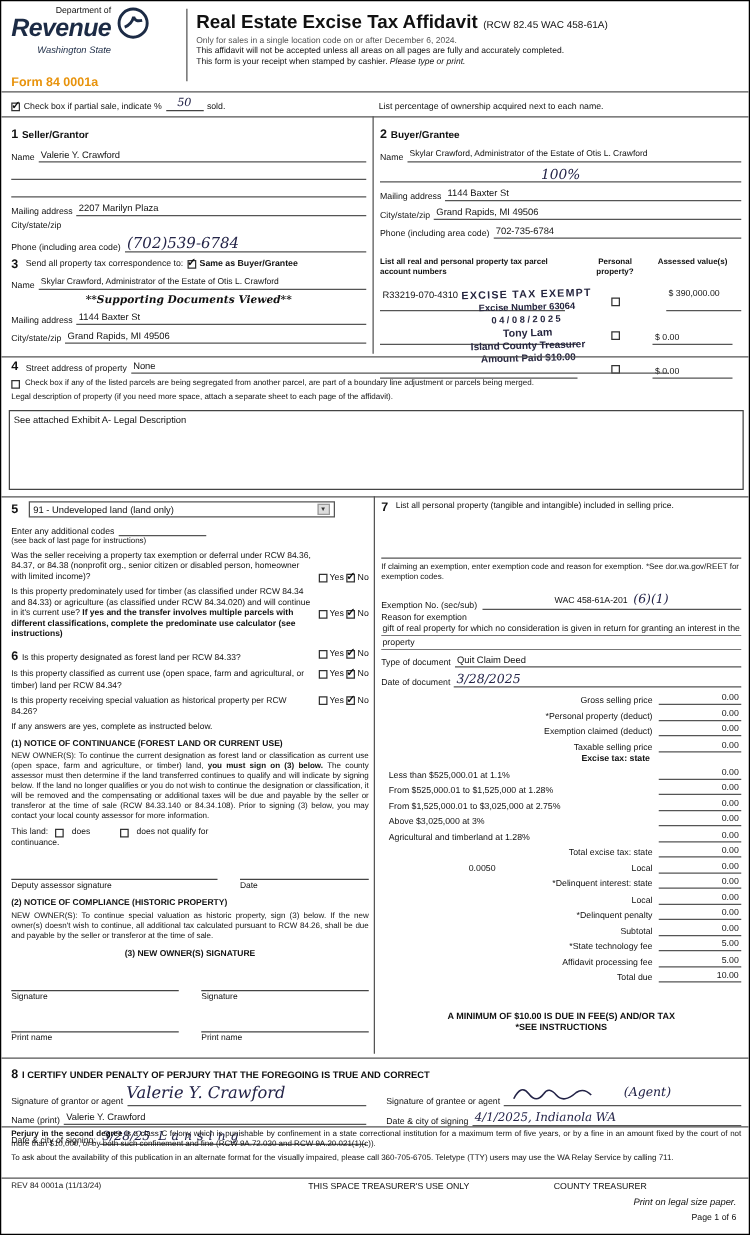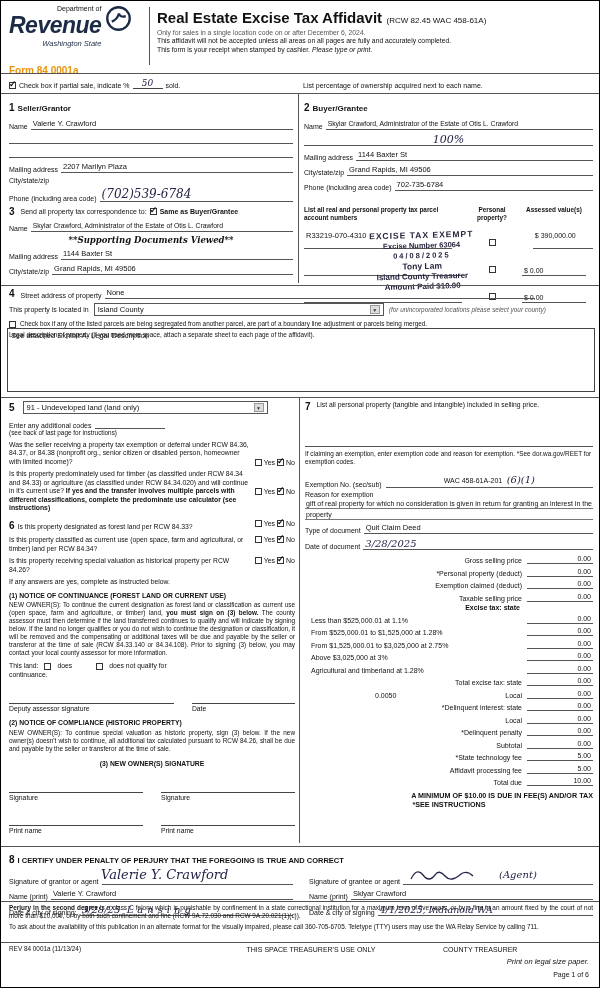--- a/index.html
+++ b/index.html
@@ -41,21 +41,21 @@
 </style>
 </head>
 <body>
 
 <div id="page">
 
   <div class="abs" style="left:8px;top:4px;width:138px;">
     <div style="display:flex;gap:4px;align-items:flex-start;">
       <div style="text-align:right;">
         <div style="font-size:7px;padding-left:14px;">Department of</div>
-        <div style="font-size:23px;font-weight:bold;font-style:italic;color:#1c2b45;letter-spacing:-0.5px;">Revenue</div>
+        <div style="font-size:20px;font-weight:bold;font-style:italic;color:#1c2b45;letter-spacing:-0.5px;">Revenue</div>
         <div class="i" style="font-size:7.5px;color:#1c2b45;">Washington State</div>
       </div>
       <span>
         <svg width="27" height="27" viewBox="0 0 30 30">
           <circle cx="15" cy="15" r="12.5" fill="none" stroke="#1c2b45" stroke-width="2.6"></circle>
           <path d="M7.5 18.5 Q13.5 16.5 15.5 9.5 Q16.5 14 23 12.5" fill="none" stroke="#1c2b45" stroke-width="2.6"></path>
         </svg>
       </span>
     </div>
     <div class="orange b" style="font-size:10px;margin-top:17px;">Form 84 0001a</div>
@@ -189,28 +189,20 @@
   </div>
 
   <div class="hline" style="left:0;right:0;top:284px;"></div>
 
   <div class="abs" style="left:8px;top:287px;width:584px;">
     <div class="row" style="margin-top:0;">
       <span class="secnum">4</span>
       <span class="lbl">Street address of property</span>
       <span class="fill" style="max-width:430px;">None</span>
     </div>
-    <div style="display:flex;align-items:center;gap:5px;margin-top:4px;">
-      <span class="lbl">This property is located in</span>
-      <span class="dd" style="width:290px;">
-          <span>Island County</span>
-          <span class="arrow">▼</span>
-        </span>
-      <span class="tiny i graynote">(for unincorporated locations please select your county)</span>
-    </div>
     <div style="display:flex;align-items:center;gap:4px;margin-top:4px;">
       <span class="cb"></span>
       <span class="tiny">Check box if any of the listed parcels are being segregated from another parcel, are part of a boundary line adjustment or parcels being merged.</span>
     </div>
     <div class="tiny" style="margin-top:3px;">Legal description of property (if you need more space, attach a separate sheet to each page of the affidavit).</div>
   </div>
 
   <div class="abs" style="left:6px;top:327px;width:588px;height:64px;border:1px solid #444;padding:2px 3px;">
     <div style="font-size:7.5px;">See attached Exhibit A- Legal Description</div>
   </div>
@@ -447,21 +439,21 @@
           <span class="fpre"></span>
           <span class="flabel">Affidavit processing fee</span>
           <span class="fval">5.00</span>
         </div>
         <div class="finrow">
           <span class="fpre"></span>
           <span class="flabel">Total due</span>
           <span class="fval">10.00</span>
         </div>
 
-      <div class="b" style="font-size:7.2px;text-align:right;margin-top:5px;">A MINIMUM OF $10.00 IS DUE IN FEE(S) AND/OR TAX</div>
+      <div class="b" style="font-size:7.2px;text-align:center;margin-top:22px;">A MINIMUM OF $10.00 IS DUE IN FEE(S) AND/OR TAX</div>
       <div class="b" style="font-size:7.2px;text-align:center;">*SEE INSTRUCTIONS</div>
     </div>
   </div>
 
   <div class="hline" style="left:0;right:0;top:845px;"></div>
 
   <div class="abs" style="left:8px;top:848px;width:584px;">
     <div><span class="secnum">8</span><span class="b" style="font-size:7.5px;">I CERTIFY UNDER PENALTY OF PERJURY THAT THE FOREGOING IS TRUE AND CORRECT</span></div>
 
     <div style="display:flex;gap:16px;">
@@ -487,24 +479,20 @@
           <span class="lbl">Signature of grantee or agent</span>
           <span class="fill"></span>
           <span class="abs" style="left:100px;top:-8px;">
             <svg width="80" height="16" viewBox="0 0 80 16">
                 <path d="M2 12 Q8 0 14 8 T26 8 Q30 2 36 9 T52 7 Q58 3 64 9" fill="none" stroke="#232347" stroke-width="1.3"></path>
               </svg>
           </span>
           <span class="hand abs" style="left:190px;top:-6px;font-size:10px;">(Agent)</span>
         </div>
         <div class="row">
-            <span class="lbl">Name (print)</span>
-            <span class="fill">Sklyar Crawford</span>
-          </div>
-        <div class="row">
             <span class="lbl">Date &amp; city of signing</span>
             <span class="fill hand" style="font-size:9.5px;line-height:11px;">4/1/2025, Indianola WA</span>
           </div>
       </div>
     </div>
   </div>
 
   <div class="hline" style="left:0;right:0;top:900px;"></div>
 
   <div class="abs tiny" style="left:8px;top:903px;width:584px;text-align:justify;">

